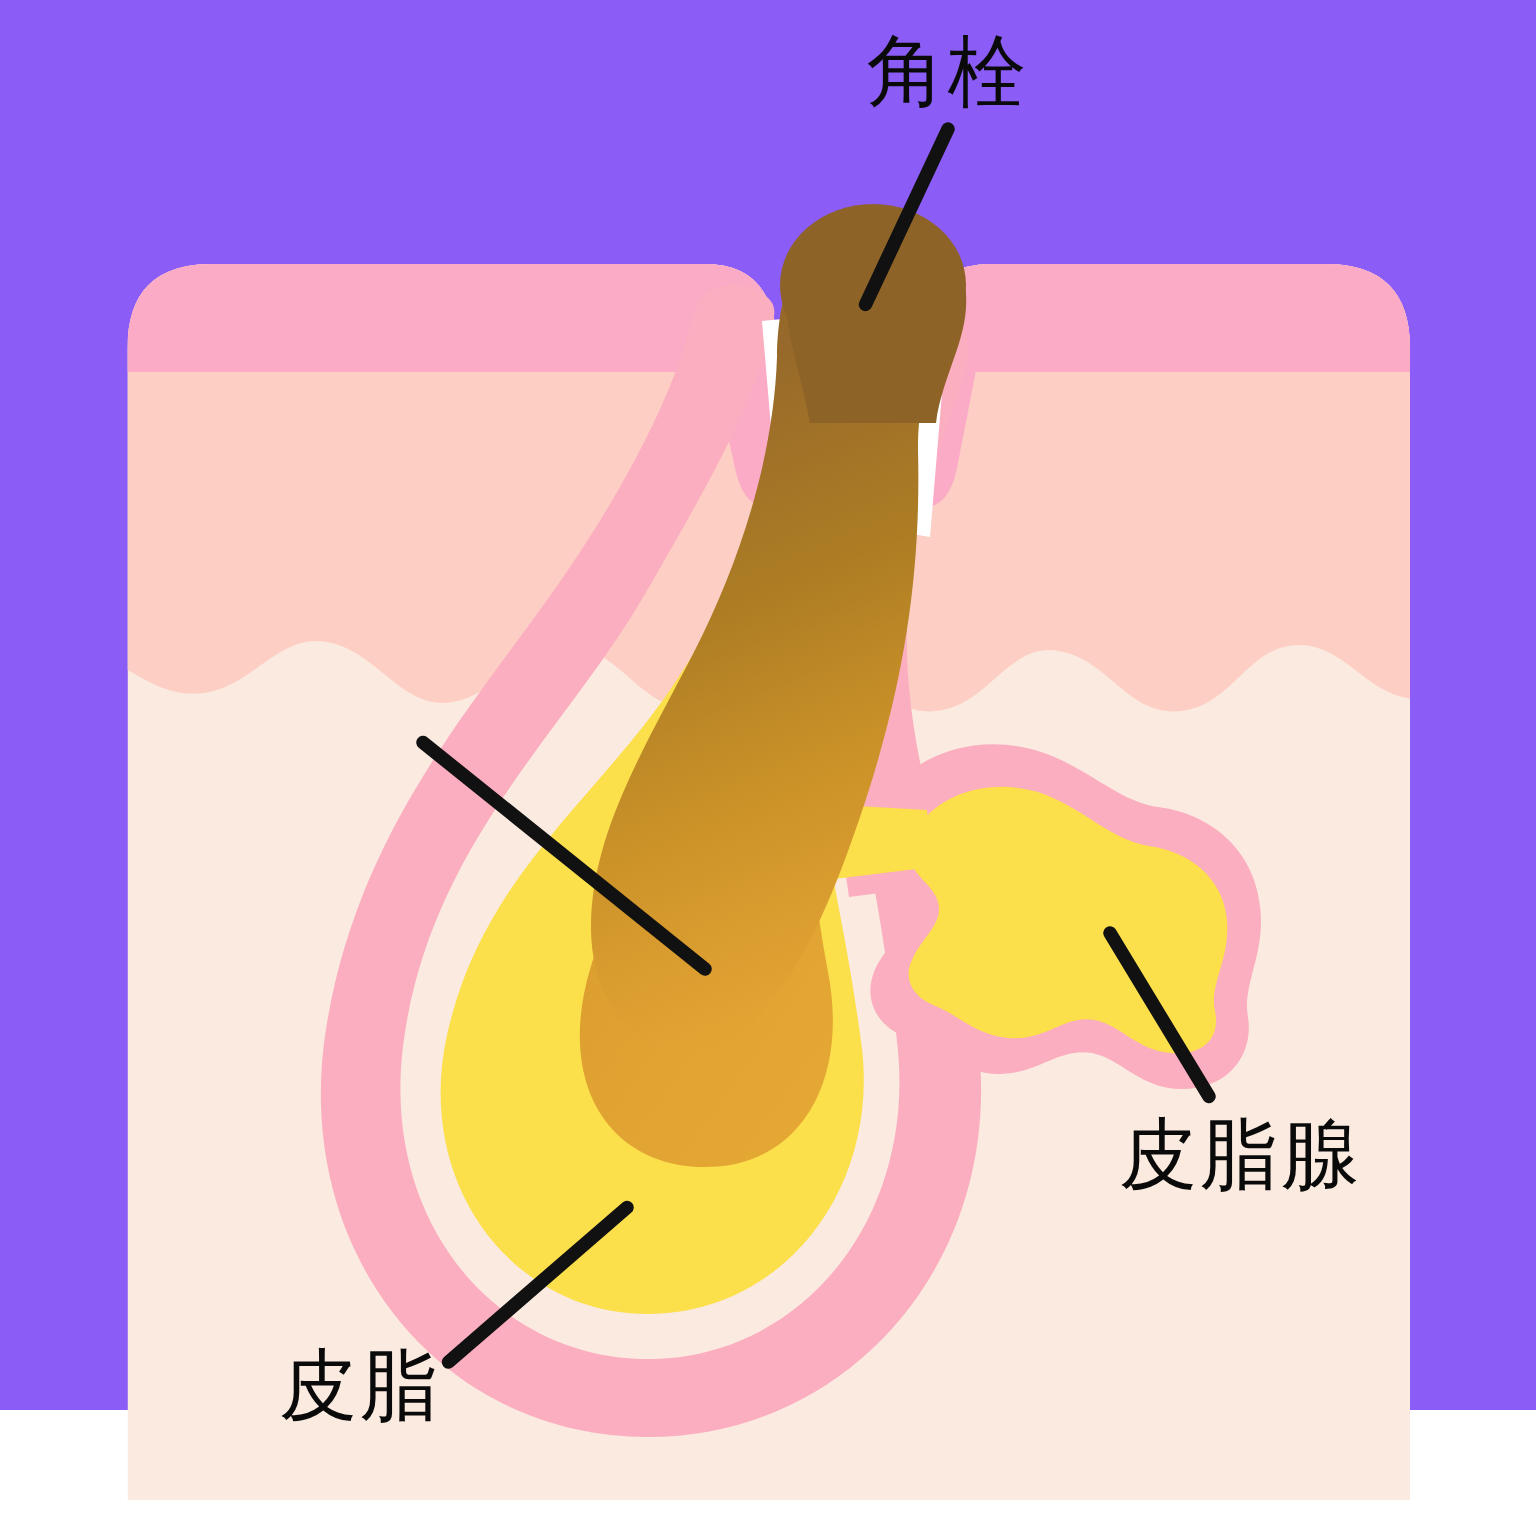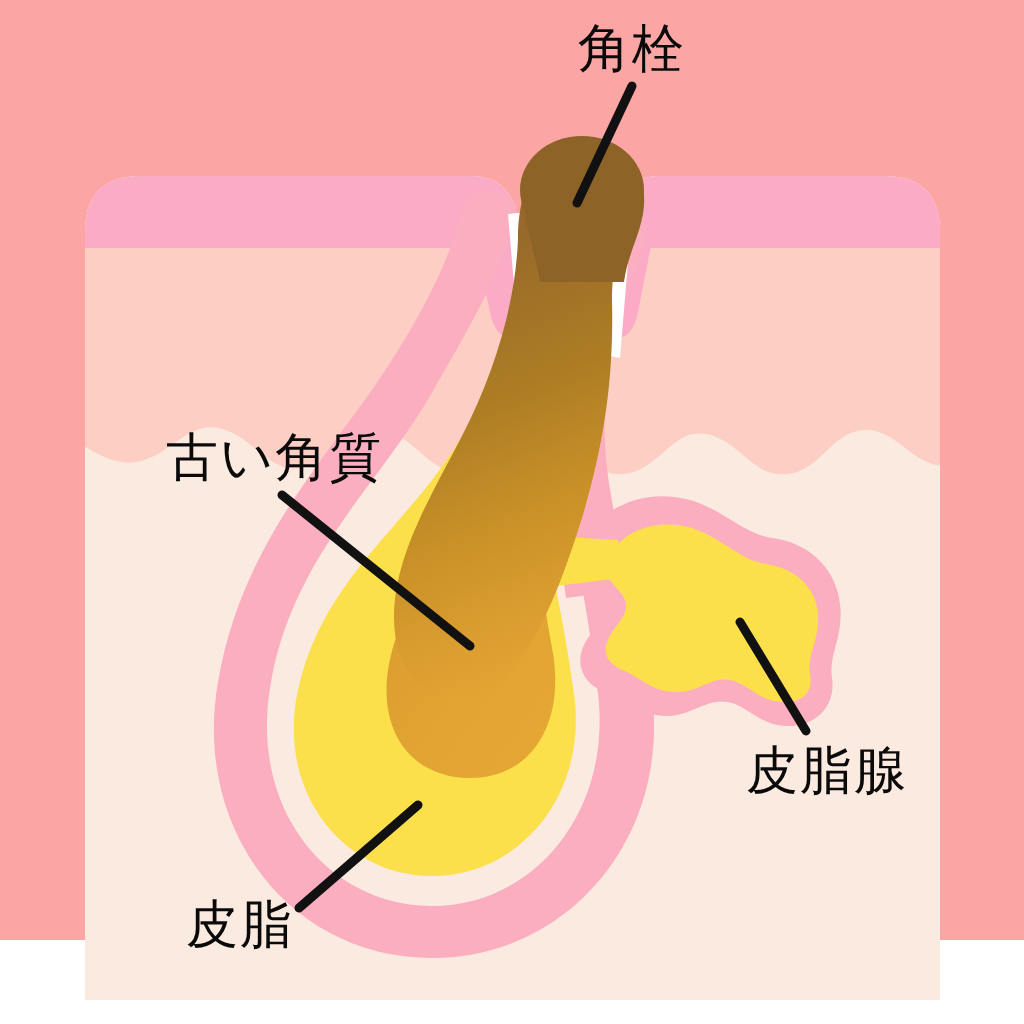--- a/index.html
+++ b/index.html
@@ -10,21 +10,21 @@
   body {
     width: 1024px;
     height: 1024px;
     overflow: hidden;
     font-family: "DejaVu Sans", "Liberation Sans", sans-serif;
   }
   #stage {
     position: relative;
     width: 1024px;
     height: 940px;
-    background: #fca5a5;
+    background: #8b5cf6;
   }
   #figure {
     position: absolute;
     inset: 0;
     width: 1024px;
     height: 1024px;
   }
   .lbl {
     position: absolute;
     color: #0a0a0a;
@@ -222,19 +222,18 @@
     <g stroke="#111111" stroke-width="9" stroke-linecap="round" fill="none">
       <line x1="632" y1="86" x2="577" y2="203"></line>
       <line x1="282" y1="495" x2="470" y2="646"></line>
       <line x1="299" y1="908" x2="418" y2="805"></line>
       <line x1="806" y1="731" x2="740" y2="622"></line>
     </g>
   </svg>
 
   <div class="lbl" id="label-keratin-plug">角栓</div>
 
-  <div class="lbl" id="label-old-keratin">古い角質</div>
 
   <div class="lbl" id="label-sebum">皮脂</div>
 
   <div class="lbl" id="label-sebaceous-gland">皮脂腺</div>
 
 </div>
 
 </body></html>

